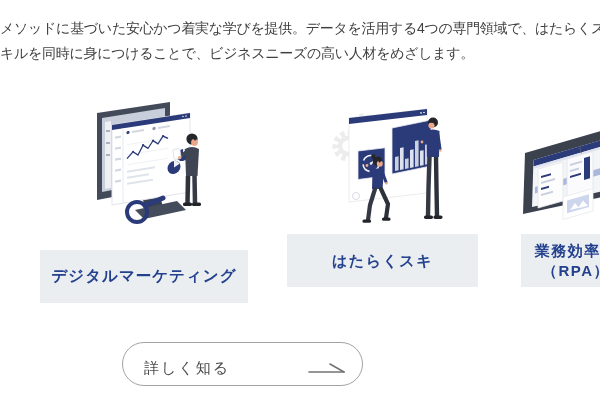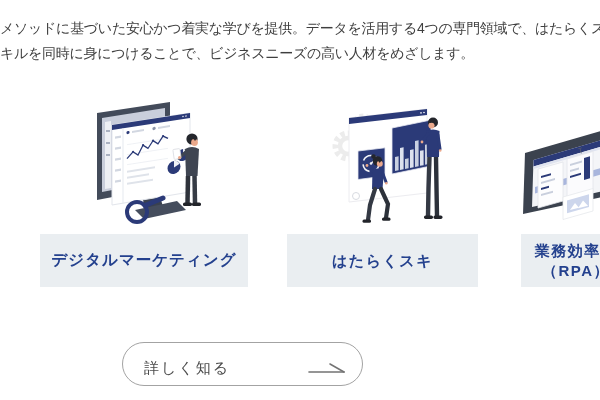--- a/index.html
+++ b/index.html
@@ -14,21 +14,21 @@
     color: #3f3f3f; white-space: nowrap;
   }
   .intro div { white-space: nowrap; }
   .illu { position: absolute; }
   .card-label {
     position: absolute; top: 234px; height: 53px;
     background: #eaeef1; color: #24418e; font-weight: bold;
     display: flex; flex-direction: column; align-items: center; justify-content: center;
     text-align: center;
   }
-  #label-dm { left: 40px; width: 208px; font-size: 15.5px; letter-spacing: 1px; }
+  #label-dm { left: 40px; width: 208px; font-size: 15.5px; letter-spacing: 1px; margin-top: 16px; }
   #label-viz { left: 287px; width: 191px; font-size: 15px; line-height: 20px; letter-spacing: 1.5px; }
   #label-rpa { left: 521px; width: 110px; font-size: 15px; line-height: 20px; letter-spacing: 1.5px; }
   .cta {
     position: absolute; left: 122px; top: 342px; width: 241px; height: 44px;
     box-sizing: border-box; background: #ffffff;
     border: 1px solid #a3a3a3; border-radius: 22px;
     display: flex; align-items: center; justify-content: space-between;
     padding: 8px 16px 0 21px; cursor: pointer;
     color: #4b4b4b; font-size: 15px; letter-spacing: 2px;
   }

